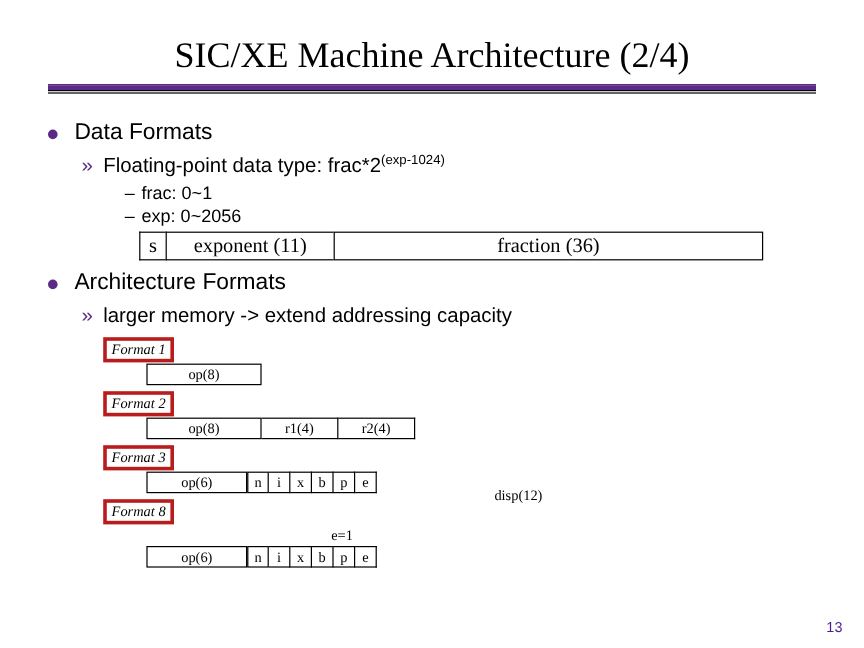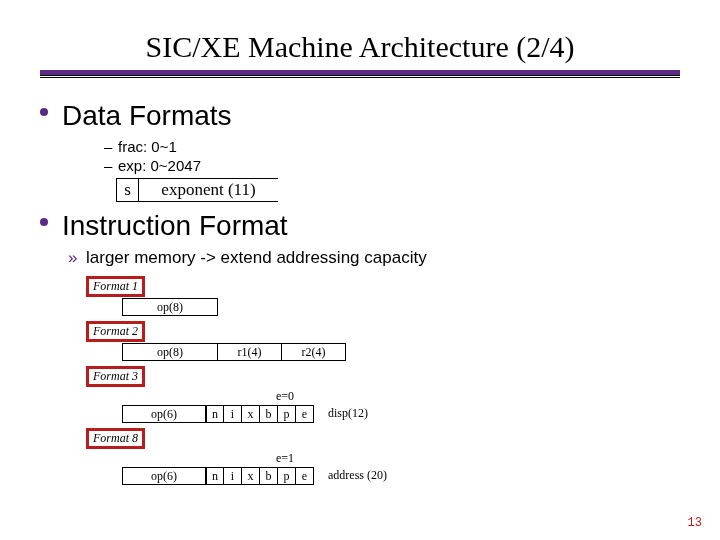--- a/index.html
+++ b/index.html
@@ -41,21 +41,21 @@
   }
   .content {
     font-family: Arial, Helvetica, sans-serif;
     font-size: 18px;
     margin-top: 22px;
   }
   .lvl1 {
     margin: 8px 0 6px 0;
     position: relative;
     padding-left: 22px;
-    font-size: 28px;
+    font-size: 19px;
   }
   .lvl1::before {
     content: '';
     position: absolute;
     left: 0;
     top: 8px;
     width: 8px;
     height: 8px;
     background: #5b2a86;
     border-radius: 50%;
@@ -142,67 +142,70 @@
   .w-r24 { width: 64px; }
   .w-op6 { width: 84px; }
   .w-bit { width: 18px; border-left: none; }
   .w-bit.first { border-left: 1px solid #000; }
   .w-disp12 { width: 132px; }
   .w-addr20 { width: 188px; }
   .pagenum {
     position: absolute;
     right: 18px;
     bottom: 10px;
-    color: #b91c1c;
-    font-size: 12px;
-    font-family: Liberation Mono, monospace;
-  }
-  .noborder { border: none !important; padding-left: 8px; text-align: left; }
+    color: #4c1d95;
+    font-size: 12px;
+    font-family: Liberation Sans, sans-serif;
+  }
+  .noborder { border: none !important; padding-left: 8px; text-align: right; margin-top: 12px; }
 </style>
 </head>
 <body>
 
 <div class="slide">
 
   <h1 class="title">SIC/XE Machine Architecture (2/4)</h1>
   <div class="rule"></div>
   <div class="rule2"></div>
 
   <div class="content">
 
     <div class="lvl1">Data Formats</div>
 
+    <div class="lvl2">
+      <span>Floating-point data type: frac*2</span><span class="sup">(exp-1024)</span>
+    </div>
 
     <div class="lvl3">frac: 0~1</div>
-    <div class="lvl3">exp: 0~2047</div>
+    <div class="lvl3">exp: 0~2056</div>
 
     <div class="float-box">
       <div class="cell s">s</div>
       <div class="cell ex">exponent (11)</div>
+      <div class="cell fr">fraction (36)</div>
     </div>
 
-    <div class="lvl1">Instruction Format</div>
+    <div class="lvl1">Architecture Formats</div>
     <div class="lvl2">larger memory -&gt; extend addressing capacity</div>
 
     <div class="formats">
 
       <div class="fmt-label">Format 1</div>
       <div class="row">
         <div class="fc w-op8">op(8)</div>
       </div>
 
       <div class="fmt-label">Format 2</div>
       <div class="row">
         <div class="fc w-op8">op(8)</div>
         <div class="fc w-r14" style="border-left:none">r1(4)</div>
         <div class="fc w-r24" style="border-left:none">r2(4)</div>
       </div>
 
       <div class="fmt-label">Format 3</div>
-      <div class="elabel">e=0</div>
       <div class="row">
         <div class="fc w-op6">op(6)</div>
         <div class="fc w-bit first">n</div>
         <div class="fc w-bit">i</div>
         <div class="fc w-bit">x</div>
         <div class="fc w-bit">b</div>
         <div class="fc w-bit">p</div>
         <div class="fc w-bit">e</div>
         <div class="gap"></div>
         <div class="fc w-disp12 noborder">disp(12)</div>
@@ -212,20 +215,19 @@
       <div class="elabel">e=1</div>
       <div class="row">
         <div class="fc w-op6">op(6)</div>
         <div class="fc w-bit first">n</div>
         <div class="fc w-bit">i</div>
         <div class="fc w-bit">x</div>
         <div class="fc w-bit">b</div>
         <div class="fc w-bit">p</div>
         <div class="fc w-bit">e</div>
         <div class="gap"></div>
-        <div class="fc w-addr20 noborder">address (20)</div>
       </div>
 
     </div>
   </div>
 
   <div class="pagenum">13</div>
 </div>
 
 </body></html>

